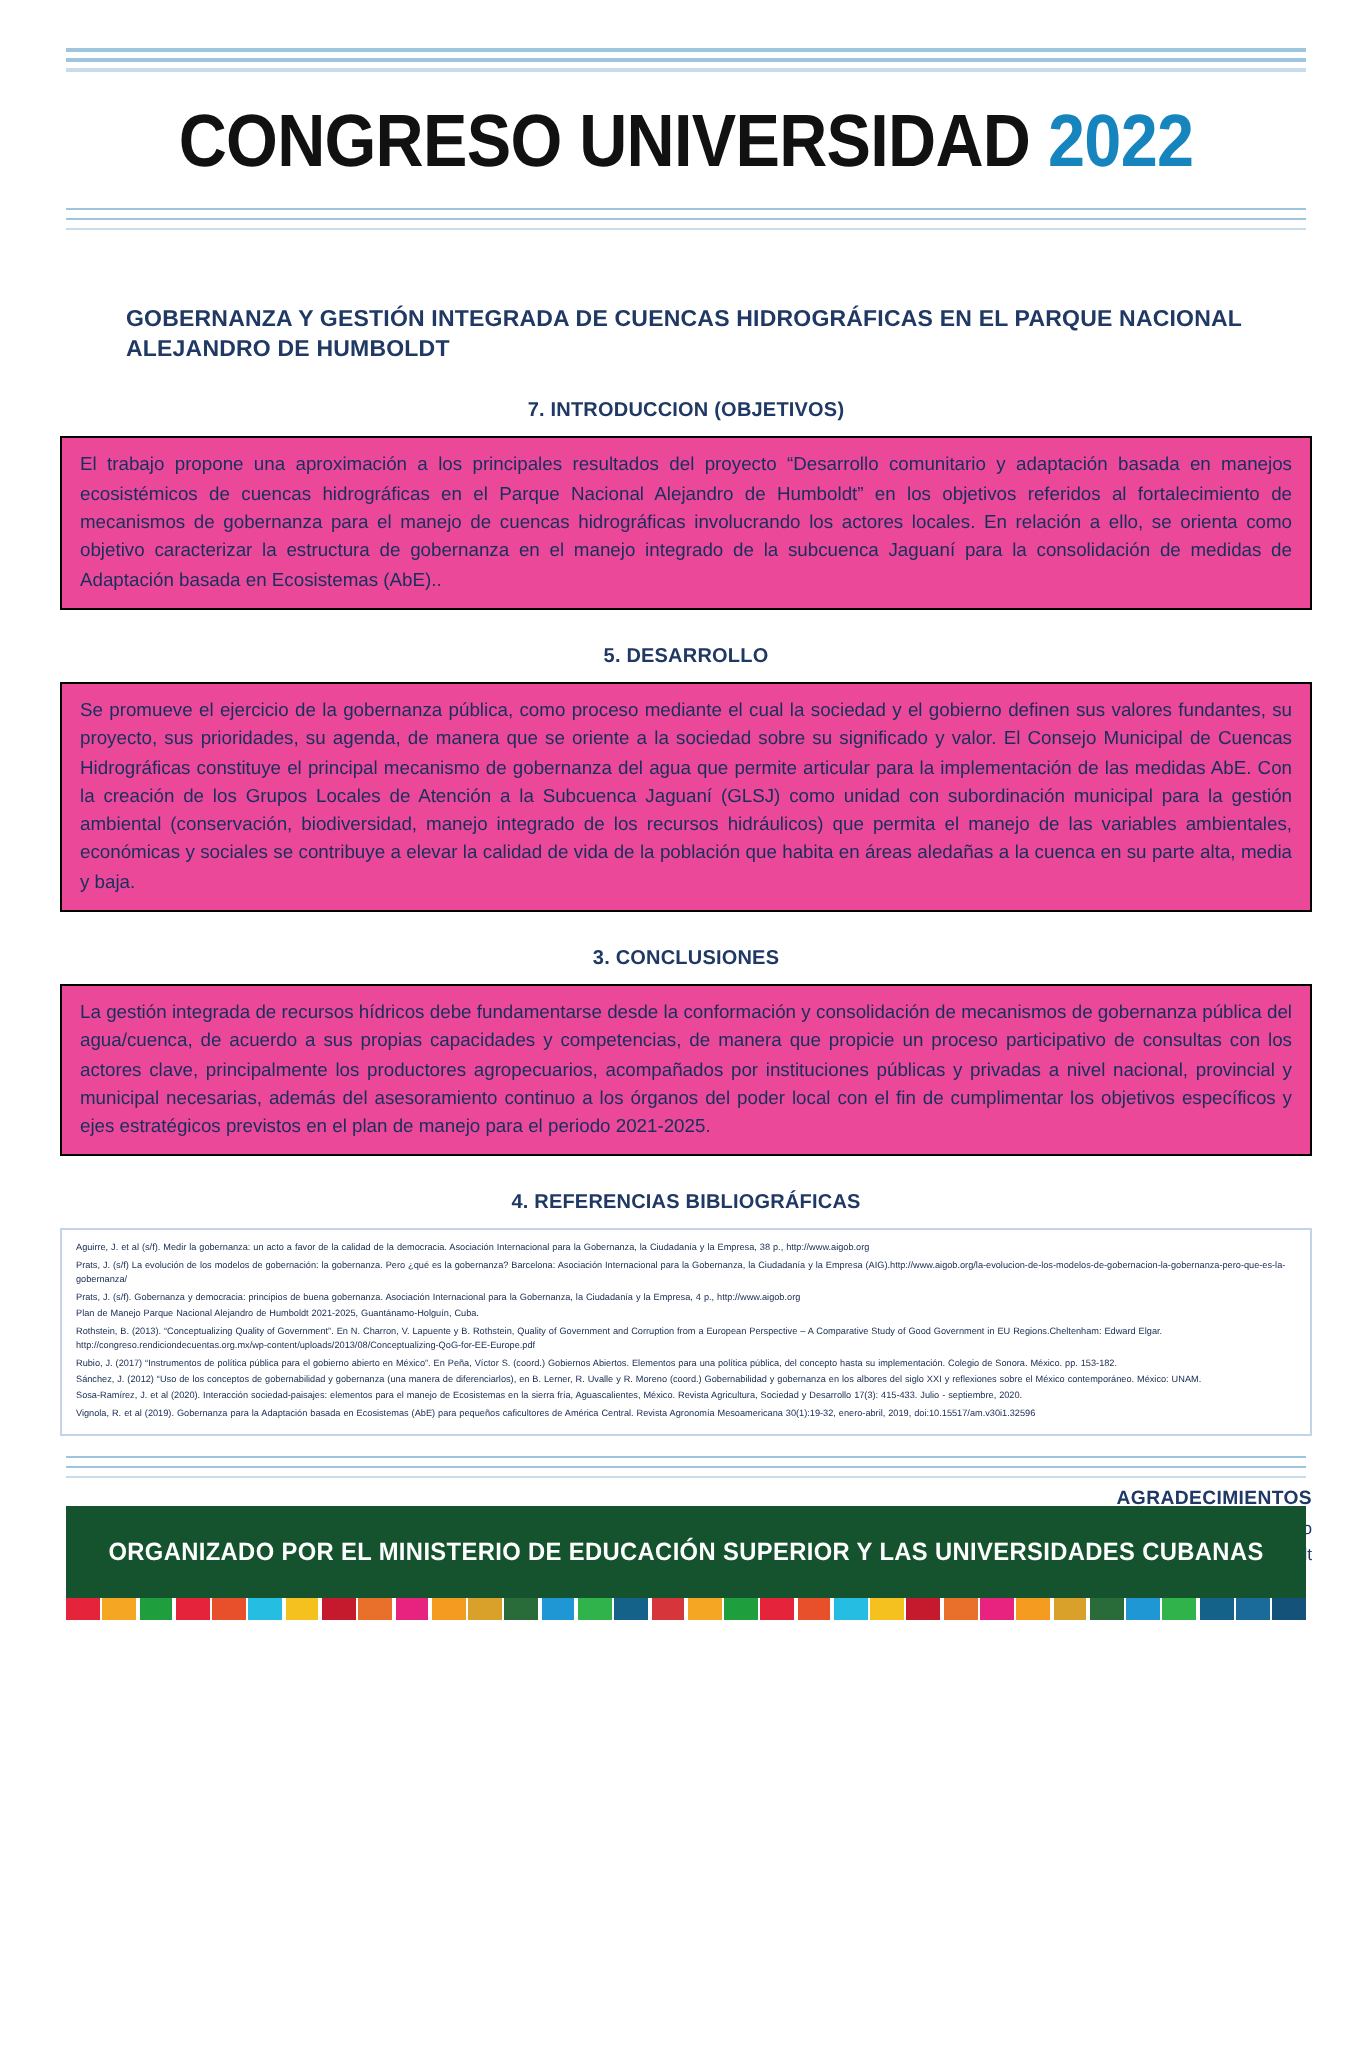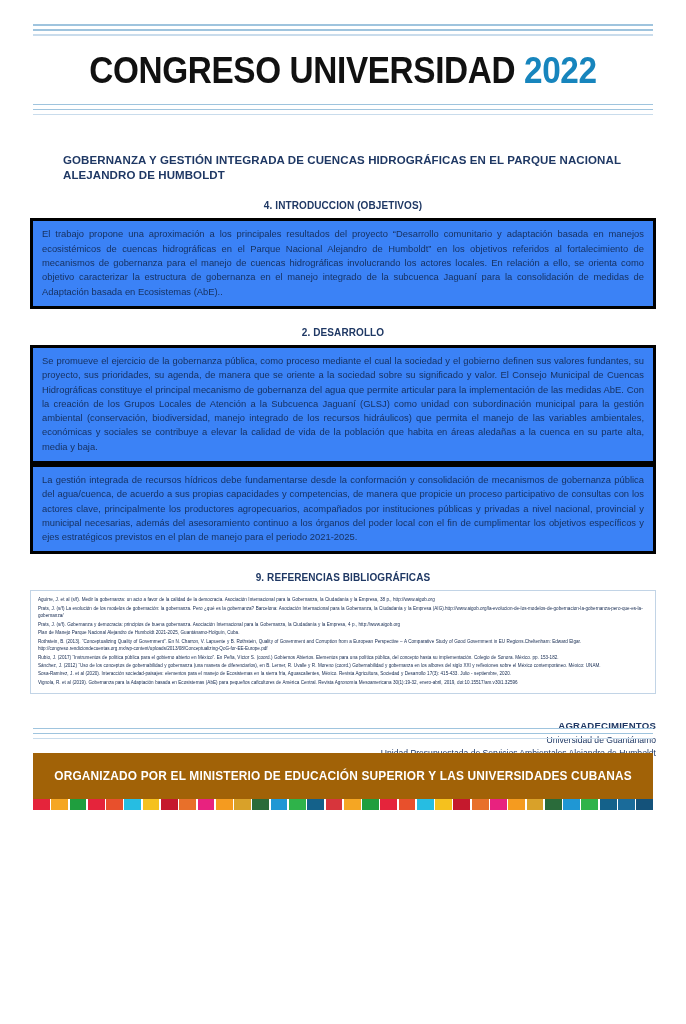--- a/index.html
+++ b/index.html
@@ -53,28 +53,28 @@
   .section{width:626px;margin:0 auto;}
   .section-head{
     text-align:center;
     font-size:10px;
     font-weight:bold;
     color:#1f3864;
     margin:18px 0 7px 0;
     letter-spacing:0.1px;
   }
   .section-box{
-    border:3px solid #000000;
+    border:1px solid #000000;
     padding:6px 9px 7px 9px;
     font-size:9.4px;
     line-height:1.52;
     text-align:justify;
     color:#16305e;
     box-sizing:border-box;
-    background:#3b82f6;
+    background:#ec4899;
   }
 
   
   .refs-box{
     border:1px solid #c2d4e6;
     padding:5px 7px 6px 7px;
     box-sizing:border-box;
     background:#ffffff;
   }
   .ref{
@@ -136,35 +136,36 @@
     <div class="rule-group">
       <div class="rule"></div>
       <div class="rule"></div>
       <div class="rule pale"></div>
     </div>
   </div>
 
   <div class="doc-title">GOBERNANZA Y GESTIÓN INTEGRADA DE CUENCAS HIDROGRÁFICAS EN EL PARQUE NACIONAL ALEJANDRO DE HUMBOLDT</div>
 
   <div class="section">
-    <div class="section-head">4. INTRODUCCION (OBJETIVOS)</div>
+    <div class="section-head">7. INTRODUCCION (OBJETIVOS)</div>
     <div class="section-box">El trabajo propone una aproximación a los principales resultados del proyecto “Desarrollo comunitario y adaptación basada en manejos ecosistémicos de cuencas hidrográficas en el Parque Nacional Alejandro de Humboldt” en los objetivos referidos al fortalecimiento de mecanismos de gobernanza para el manejo de cuencas hidrográficas involucrando los actores locales. En relación a ello, se orienta como objetivo caracterizar la estructura de gobernanza en el manejo integrado de la subcuenca Jaguaní para la consolidación de medidas de Adaptación basada en Ecosistemas (AbE)..</div>
   </div>
 
   <div class="section">
-    <div class="section-head">2. DESARROLLO</div>
+    <div class="section-head">5. DESARROLLO</div>
     <div class="section-box">Se promueve el ejercicio de la gobernanza pública, como proceso mediante el cual la sociedad y el gobierno definen sus valores fundantes, su proyecto, sus prioridades, su agenda, de manera que  se oriente a la sociedad sobre su significado y valor. El Consejo Municipal de Cuencas Hidrográficas constituye el principal mecanismo de gobernanza del agua que permite articular para la implementación de las medidas AbE. Con la creación de los Grupos Locales de Atención a la Subcuenca Jaguaní (GLSJ) como unidad con subordinación municipal para la gestión ambiental (conservación, biodiversidad, manejo integrado de los recursos hidráulicos) que permita el manejo de las variables ambientales, económicas y sociales se contribuye a elevar la calidad de vida de la población que habita en áreas aledañas a la cuenca en su parte alta, media y baja.</div>
   </div>
 
   <div class="section">
+    <div class="section-head">3. CONCLUSIONES</div>
     <div class="section-box">La gestión integrada de recursos hídricos debe fundamentarse desde la conformación y consolidación de mecanismos de gobernanza pública del agua/cuenca, de acuerdo a sus propias capacidades y competencias, de manera que propicie un proceso participativo de consultas con los actores clave, principalmente los productores agropecuarios, acompañados por instituciones públicas y privadas a nivel nacional, provincial y municipal necesarias, además del asesoramiento continuo a los órganos del poder local con el fin de cumplimentar los objetivos específicos y ejes estratégicos previstos en el plan de manejo para el periodo 2021-2025.</div>
   </div>
 
   <div class="section">
-    <div class="section-head">9. REFERENCIAS BIBLIOGRÁFICAS</div>
+    <div class="section-head">4. REFERENCIAS BIBLIOGRÁFICAS</div>
     <div class="refs-box">
       <div class="ref">Aguirre, J. et al (s/f).  Medir la gobernanza: un acto a favor de la calidad de la democracia. Asociación Internacional para la Gobernanza, la Ciudadanía y la Empresa, 38 p.,  http://www.aigob.org</div>
       <div class="ref">Prats, J. (s/f) La evolución de los modelos de gobernación: la gobernanza. Pero ¿qué es la gobernanza? Barcelona: Asociación Internacional para la Gobernanza, la Ciudadanía y la Empresa (AIG).http://www.aigob.org/la-evolucion-de-los-modelos-de-gobernacion-la-gobernanza-pero-que-es-la-gobernanza/</div>
       <div class="ref">Prats, J. (s/f). Gobernanza y democracia: principios de buena gobernanza. Asociación Internacional para la Gobernanza, la Ciudadanía y la Empresa, 4 p., http://www.aigob.org</div>
       <div class="ref">Plan de Manejo Parque Nacional Alejandro de Humboldt 2021-2025, Guantánamo-Holguín, Cuba.</div>
       <div class="ref">Rothstein, B. (2013). “Conceptualizing Quality of Government”. En N. Charron, V. Lapuente y B. Rothstein, Quality of Government and Corruption from a European Perspective – A Comparative Study of Good Government in EU Regions.Cheltenham: Edward Elgar. http://congreso.rendiciondecuentas.org.mx/wp-content/uploads/2013/08/Conceptualizing-QoG-for-EE-Europe.pdf</div>
       <div class="ref">Rubio, J. (2017) “Instrumentos de política pública para el gobierno abierto en México”. En Peña, Víctor S. (coord.) Gobiernos Abiertos. Elementos para una política pública, del concepto hasta su implementación. Colegio de Sonora. México. pp. 153-182.</div>
       <div class="ref">Sánchez, J. (2012) “Uso de los conceptos de gobernabilidad y gobernanza (una manera de diferenciarlos), en B. Lerner, R. Uvalle y R. Moreno (coord.) Gobernabilidad y gobernanza en los albores del siglo XXI y reflexiones sobre el México contemporáneo. México: UNAM.</div>
       <div class="ref">Sosa-Ramírez, J. et al (2020). Interacción sociedad-paisajes: elementos para el manejo de Ecosistemas en la sierra fría, Aguascalientes, México. Revista Agricultura, Sociedad y Desarrollo 17(3): 415-433. Julio - septiembre, 2020.</div>
       <div class="ref">Vignola, R. et al (2019). Gobernanza para la Adaptación basada en Ecosistemas (AbE) para pequeños caficultores de América Central. Revista Agronomía Mesoamericana 30(1):19-32, enero-abril, 2019, doi:10.15517/am.v30i1.32596</div>
@@ -176,21 +177,21 @@
     <div class="ack-line">Universidad de Guantánamo</div>
     <div class="ack-line">Unidad Presupuestada de Servicios Ambientales Alejandro de Humboldt</div>
   </div>
 
   <div class="footer">
     <div class="footer-top-rule">
       <div class="rule"></div>
       <div class="rule"></div>
       <div class="rule pale"></div>
     </div>
-    <div class="footer-bar" style="background: #a16207;">
+    <div class="footer-bar" style="background: #14532d;">
       <span>ORGANIZADO POR EL MINISTERIO DE EDUCACIÓN SUPERIOR Y LAS UNIVERSIDADES CUBANAS</span>
     </div>
     <div class="sdg-strip">
         <i style="background: rgb(229, 36, 59);"></i>
         <i style="background: rgb(245, 166, 35);"></i>
         <i style="background: rgb(31, 158, 62);"></i>
         <i style="background: rgb(229, 36, 59);"></i>
         <i style="background: rgb(232, 80, 44);"></i>
         <i style="background: rgb(38, 189, 226);"></i>
         <i style="background: rgb(245, 193, 30);"></i>

